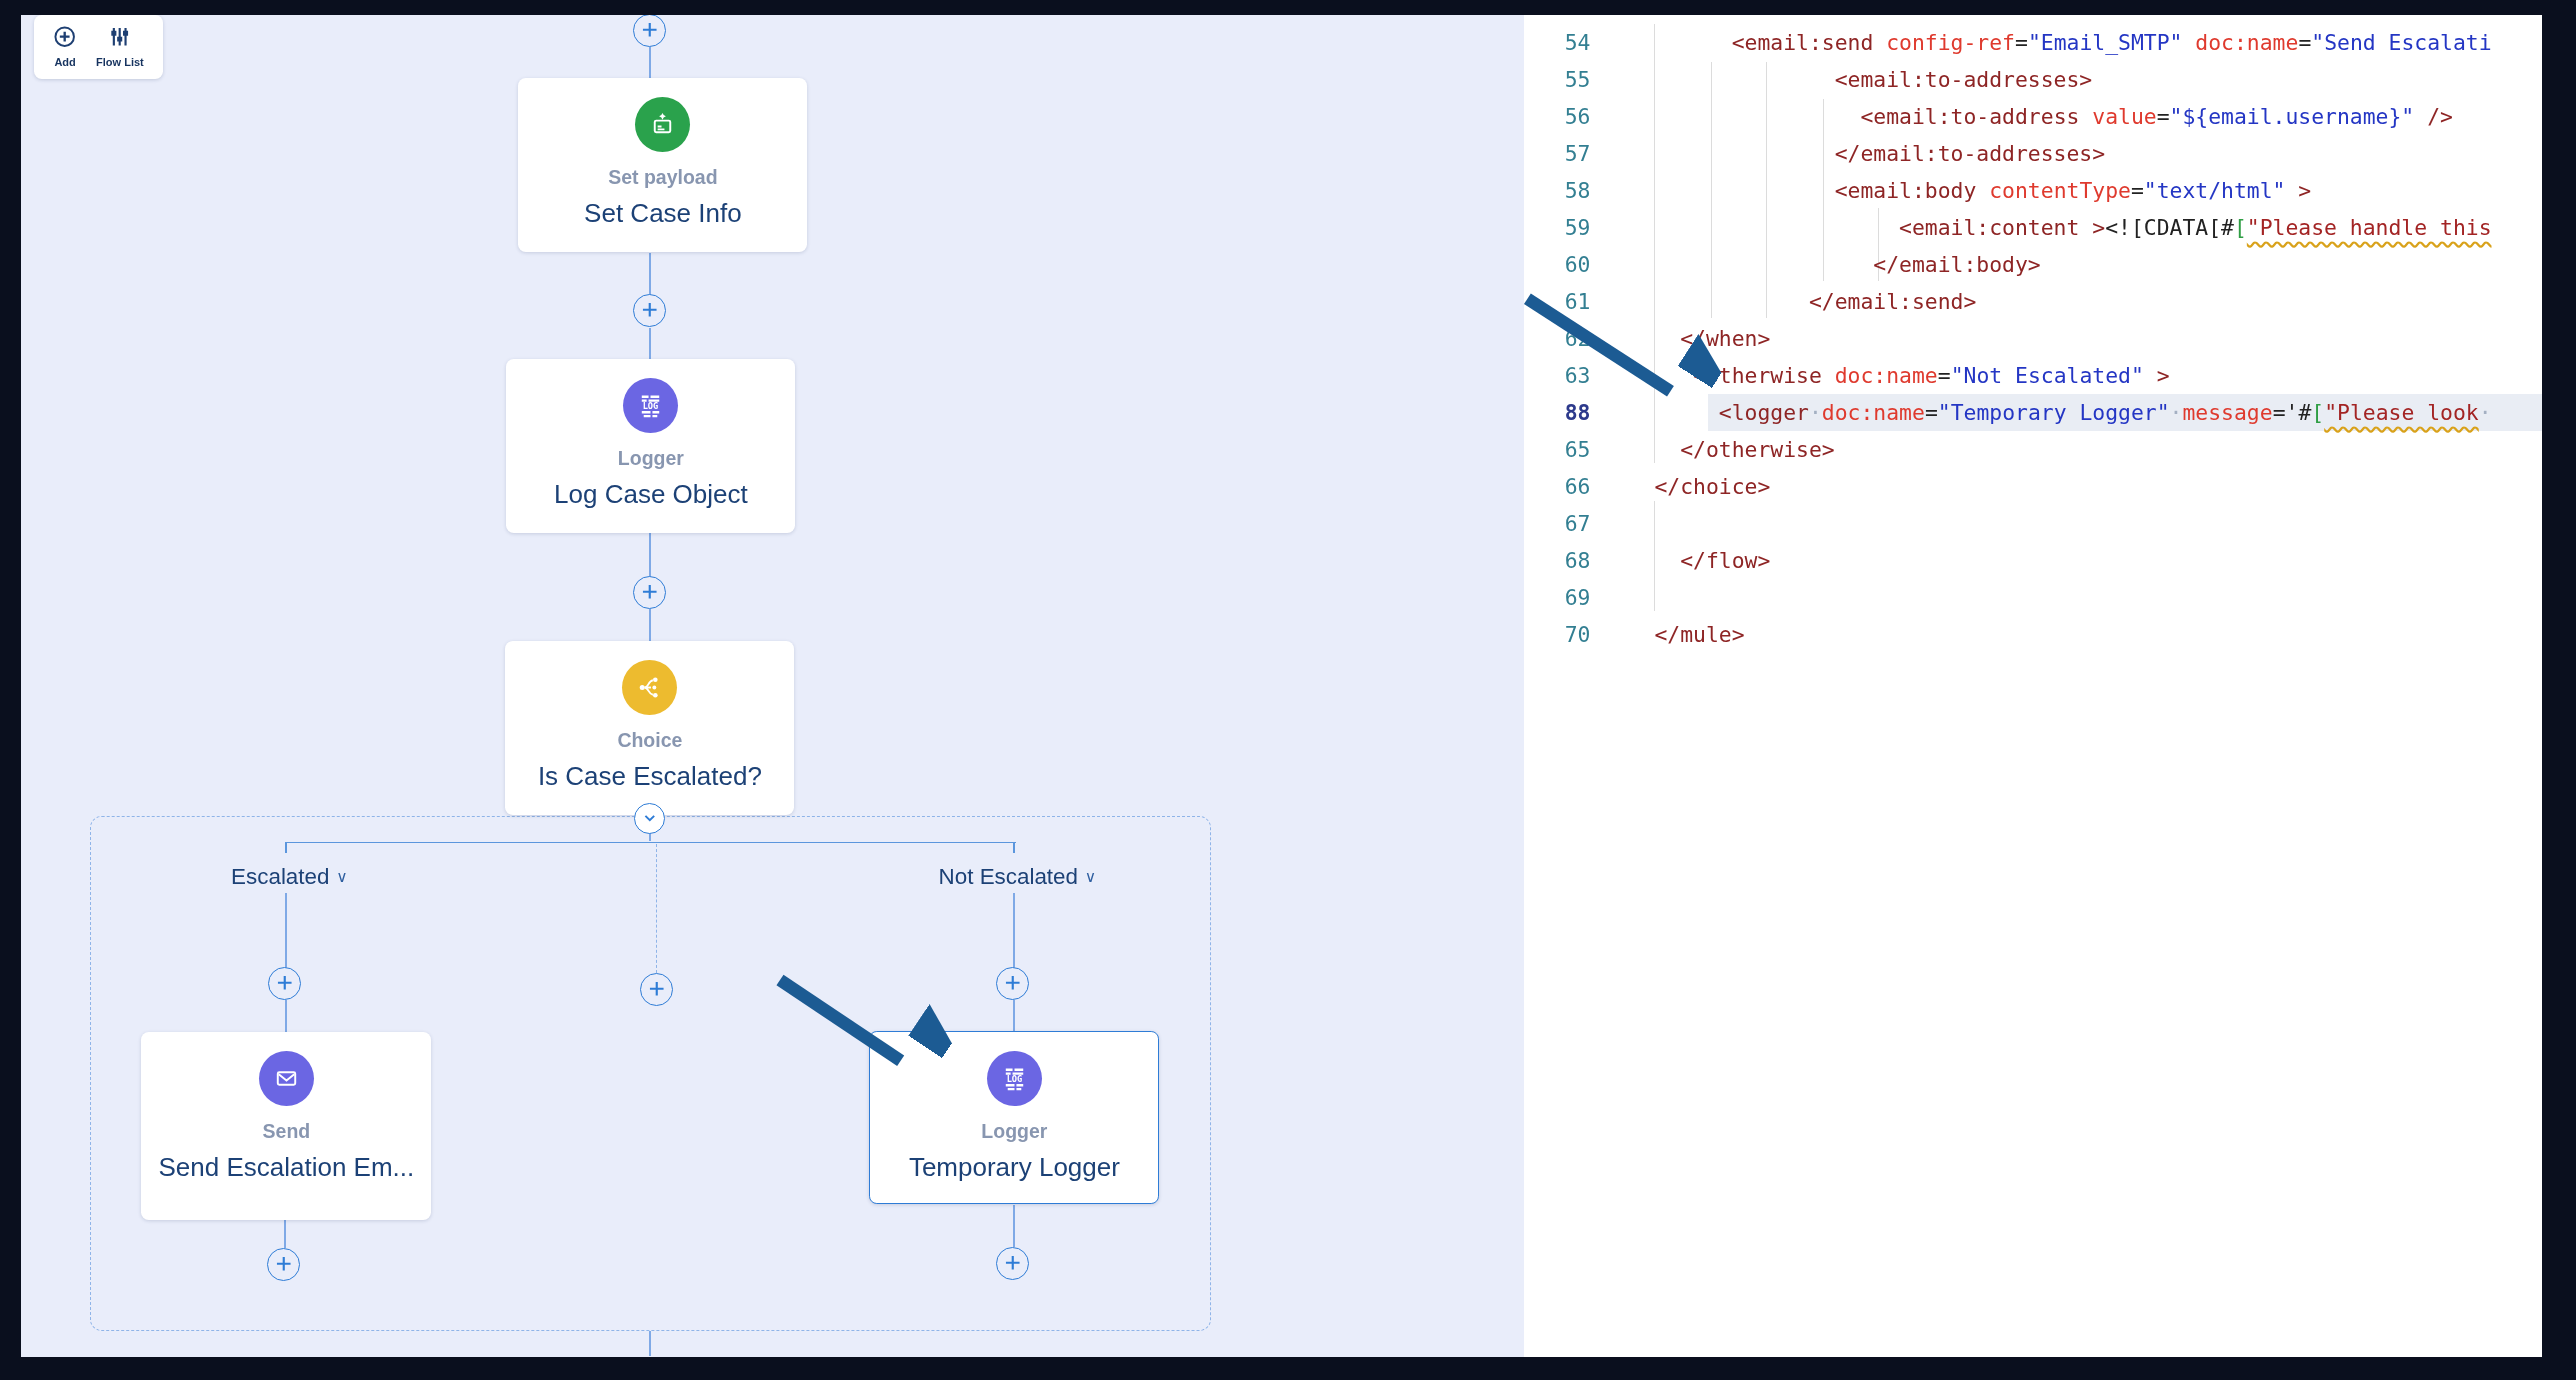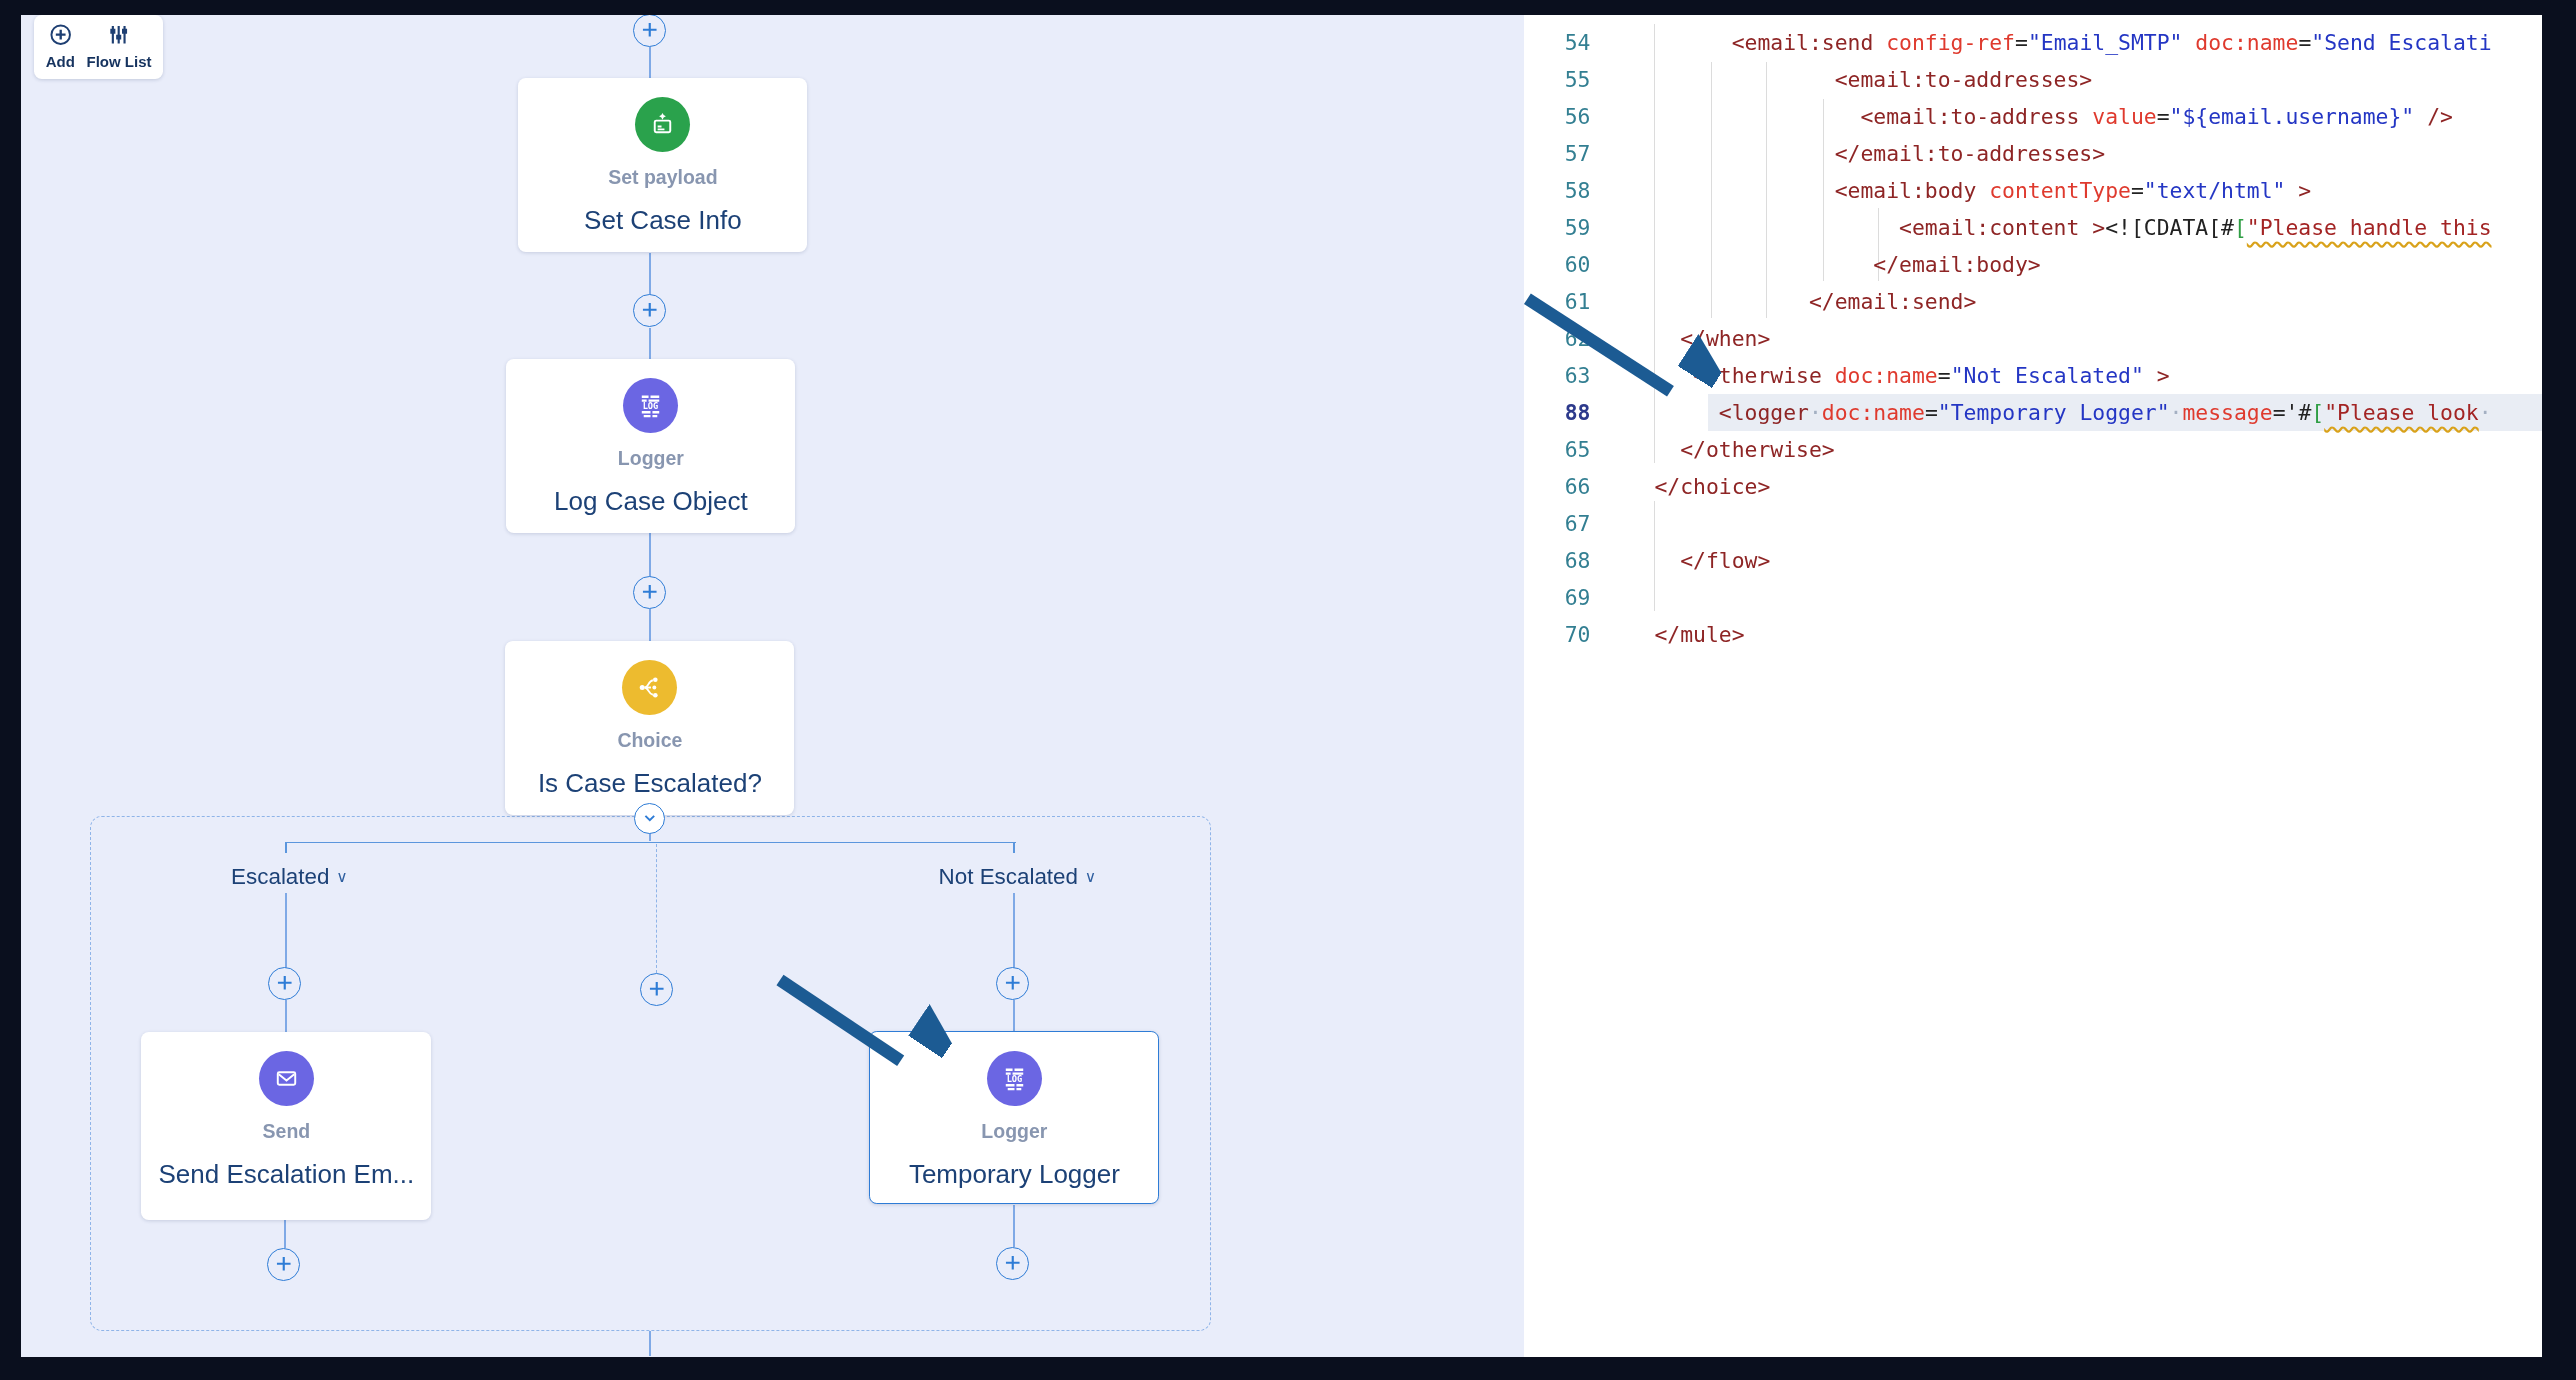--- a/index.html
+++ b/index.html
@@ -6,29 +6,29 @@
             font-family:"Liberation Sans", sans-serif;}
   .screen{position:absolute;left:21.4px;top:14.6px;width:2521px;height:1342px;background:#e9edfa;}
 
   
   .canvas{position:absolute;left:0;top:0;width:1503px;height:1342px;background:#e9edfa;overflow:hidden;}
 
   .toolbar{position:absolute;left:12.7px;top:0;width:129px;height:64px;background:#fff;
            border-radius:7.8px;box-shadow:0 1px 3.9px rgba(20,40,90,.18);
            display:flex;align-items:center;justify-content:space-evenly;}
   .tool{display:flex;flex-direction:column;align-items:center;gap:2.9px;cursor:pointer;}
-  .tool .tlabel{font-size:15px;color:#16335f;font-weight:600;}
+  .tool .tlabel{font-size:11px;color:#16335f;font-weight:600;}
 
   .card{position:absolute;width:289px;height:174px;background:#fff;border-radius:7.8px;
         box-shadow:0 1px 3.9px rgba(20,40,90,.16);display:flex;flex-direction:column;
         align-items:center;padding-top:19.5px;box-sizing:border-box;z-index:3;}
   .card.selected{border:1.9px solid #2e7cd6;}
   .nicon{width:55px;height:55px;border-radius:50%;display:flex;align-items:center;justify-content:center;}
   .nkind{margin-top:13.6px;font-size:19.5px;font-weight:600;color:#8896b0;line-height:23.4px;}
-  .nname{margin-top:16px;font-size:26px;font-weight:500;color:#1c4176;line-height:31px;}
+  .nname{margin-top:9px;font-size:26px;font-weight:500;color:#1c4176;line-height:31px;}
 
   .vline{position:absolute;width:1.9px;background:#7fa9e6;z-index:1;}
   .hline{position:absolute;height:1.9px;background:#5b96dd;z-index:1;}
   .vdash{position:absolute;width:0;border-left:1.9px dashed #8fb4e8;z-index:1;}
 
   .plus{position:absolute;width:33px;height:33px;border-radius:50%;border:1.9px solid #2e7cd6;
         background:#e9edfa;box-sizing:border-box;display:flex;align-items:center;justify-content:center;
         z-index:4;cursor:pointer;}
   .chevcircle{position:absolute;width:31px;height:31px;border-radius:50%;border:1.9px solid #2e7cd6;
         background:#fff;box-sizing:border-box;display:flex;align-items:center;justify-content:center;

